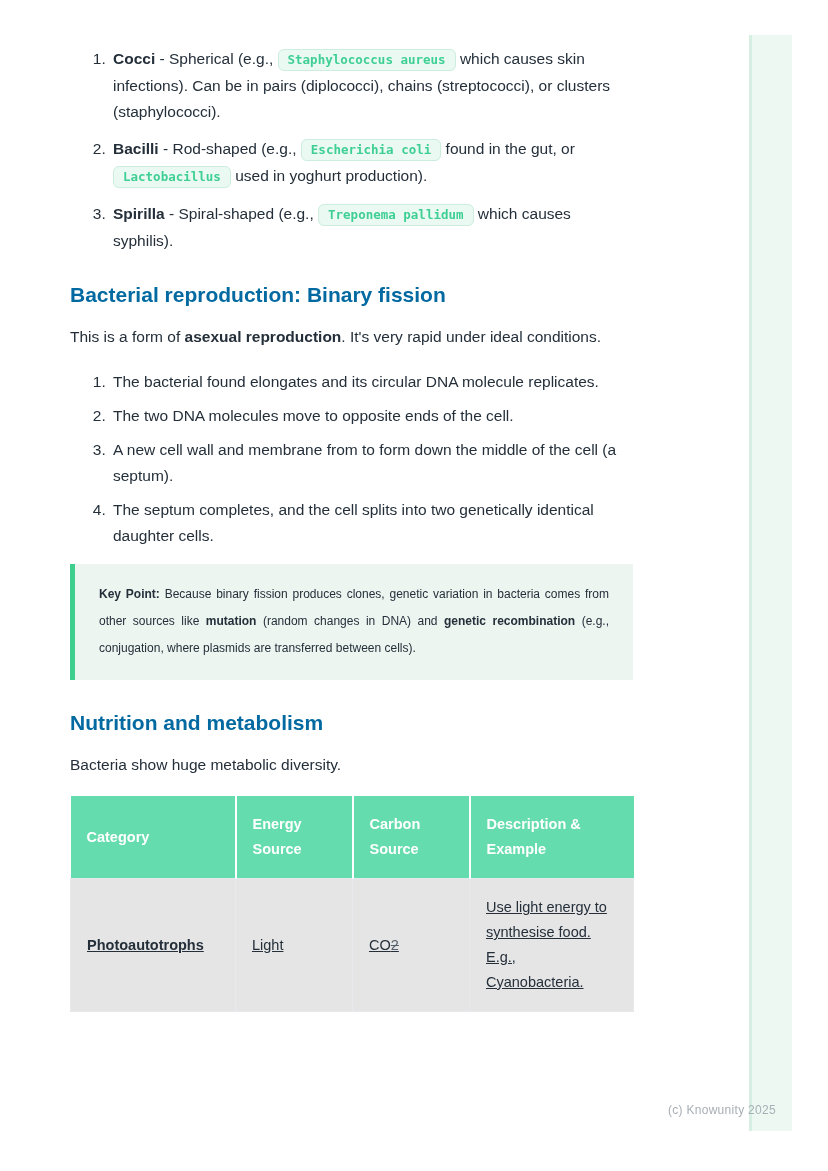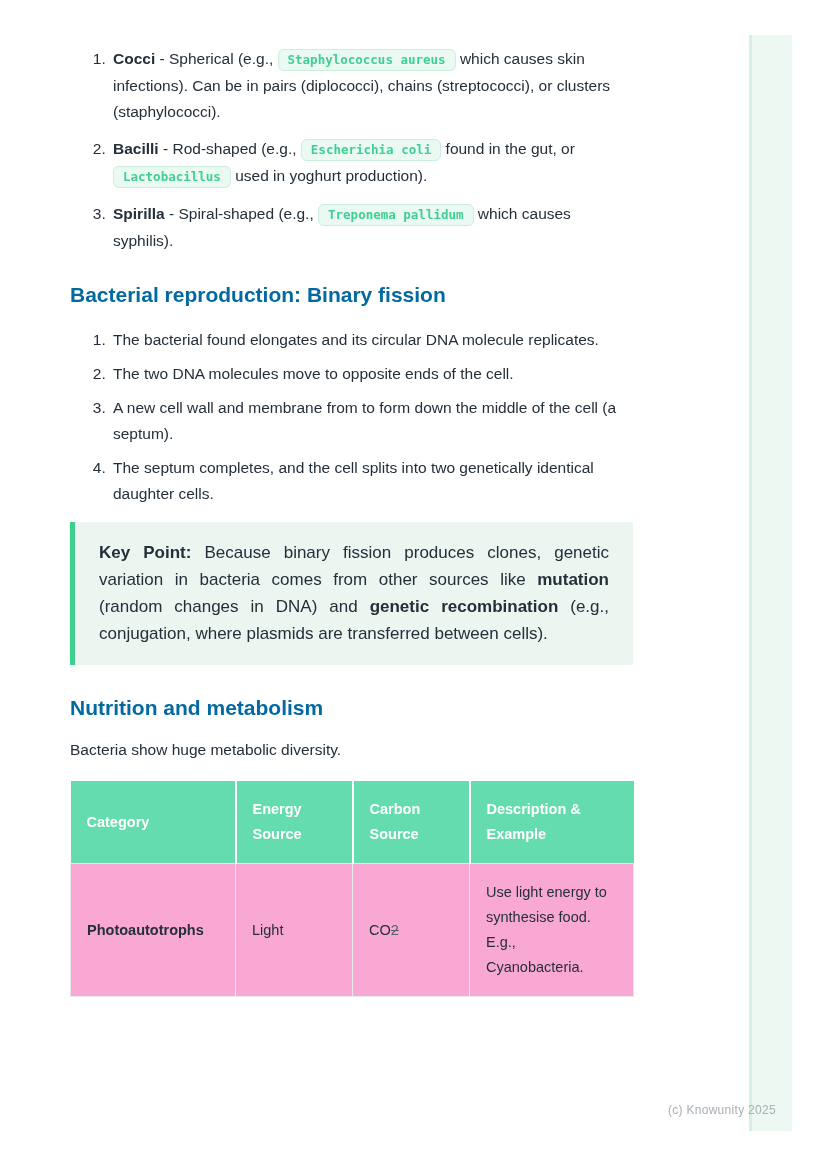--- a/index.html
+++ b/index.html
@@ -66,21 +66,21 @@
   }
   h2.section-heading.nutrition { margin-top: 30px; }
 
   p.body-para { font-size: 15.5px; line-height: 26px; margin: 16px 0 0 0; }
 
   .callout {
     margin-top: 8px;
     background: #edf5f0;
     border-left: 5px solid #3ecf8e;
     padding: 17px 24px 18px;
-    font-size: 17px;
+    font-size: 12px;
     line-height: 27px;
     text-align: justify;
   }
 
   table.nutrition-table {
     margin-top: 18px;
     border-collapse: collapse;
     width: 563px;
     table-layout: fixed;
     font-size: 14.5px;
@@ -101,21 +101,21 @@
     padding: 16px;
     border-right: 2px solid #ffffff;
   }
   .nutrition-table th:last-child { border-right: none; }
 
   .nutrition-table td {
     border: 1px solid #e7e9ec;
     padding: 16px;
     vertical-align: middle;
   }
-  .nutrition-table tr.row-even td { background: #f9a8d4; }
+  .nutrition-table tr.row-even td { background: #e5e5e5; text-decoration: underline; }
   .nutrition-table tr.row-odd td { background: #f7f8fa; vertical-align: top; }
   .nutrition-table td.cat-cell { font-weight: bold; }
   .sub-struck { text-decoration: line-through; color: #55606b; }
 </style>
 </head>
 <body>
 
 <div class="side-stripe"></div>
 <div class="watermark">(c) Knowunity 2025</div>
 
@@ -128,20 +128,23 @@
     <li>
       <span class="term">Bacilli</span><span> - Rod-shaped (e.g., </span><span class="code-pill">Escherichia coli</span><span> found in the gut, or </span><span class="code-pill">Lactobacillus</span><span> used in yoghurt production).</span>
     </li>
     <li>
       <span class="term">Spirilla</span><span> - Spiral-shaped (e.g., </span><span class="code-pill">Treponema pallidum</span><span> which causes syphilis).</span>
     </li>
   </ol>
 
   <h2 class="section-heading">Bacterial reproduction: Binary fission</h2>
 
+  <p class="body-para">
+    <span>This is a form of </span><span class="term">asexual reproduction</span><span>. It's very rapid under ideal conditions.</span>
+  </p>
 
   <ol class="steps-list">
     <li>The bacterial found elongates and its circular DNA molecule replicates.</li>
     <li>The two DNA molecules move to opposite ends of the cell.</li>
     <li>A new cell wall and membrane from to form down the middle of the cell (a septum).</li>
     <li>The septum completes, and the cell splits into two genetically identical daughter cells.</li>
   </ol>
 
   <div class="callout">
     <span class="term">Key Point:</span><span> Because binary fission produces clones, genetic variation in bacteria comes from other sources like </span><span class="term">mutation</span><span> (random changes in DNA) and </span><span class="term">genetic recombination</span><span> (e.g., conjugation, where plasmids are transferred between cells).</span>

